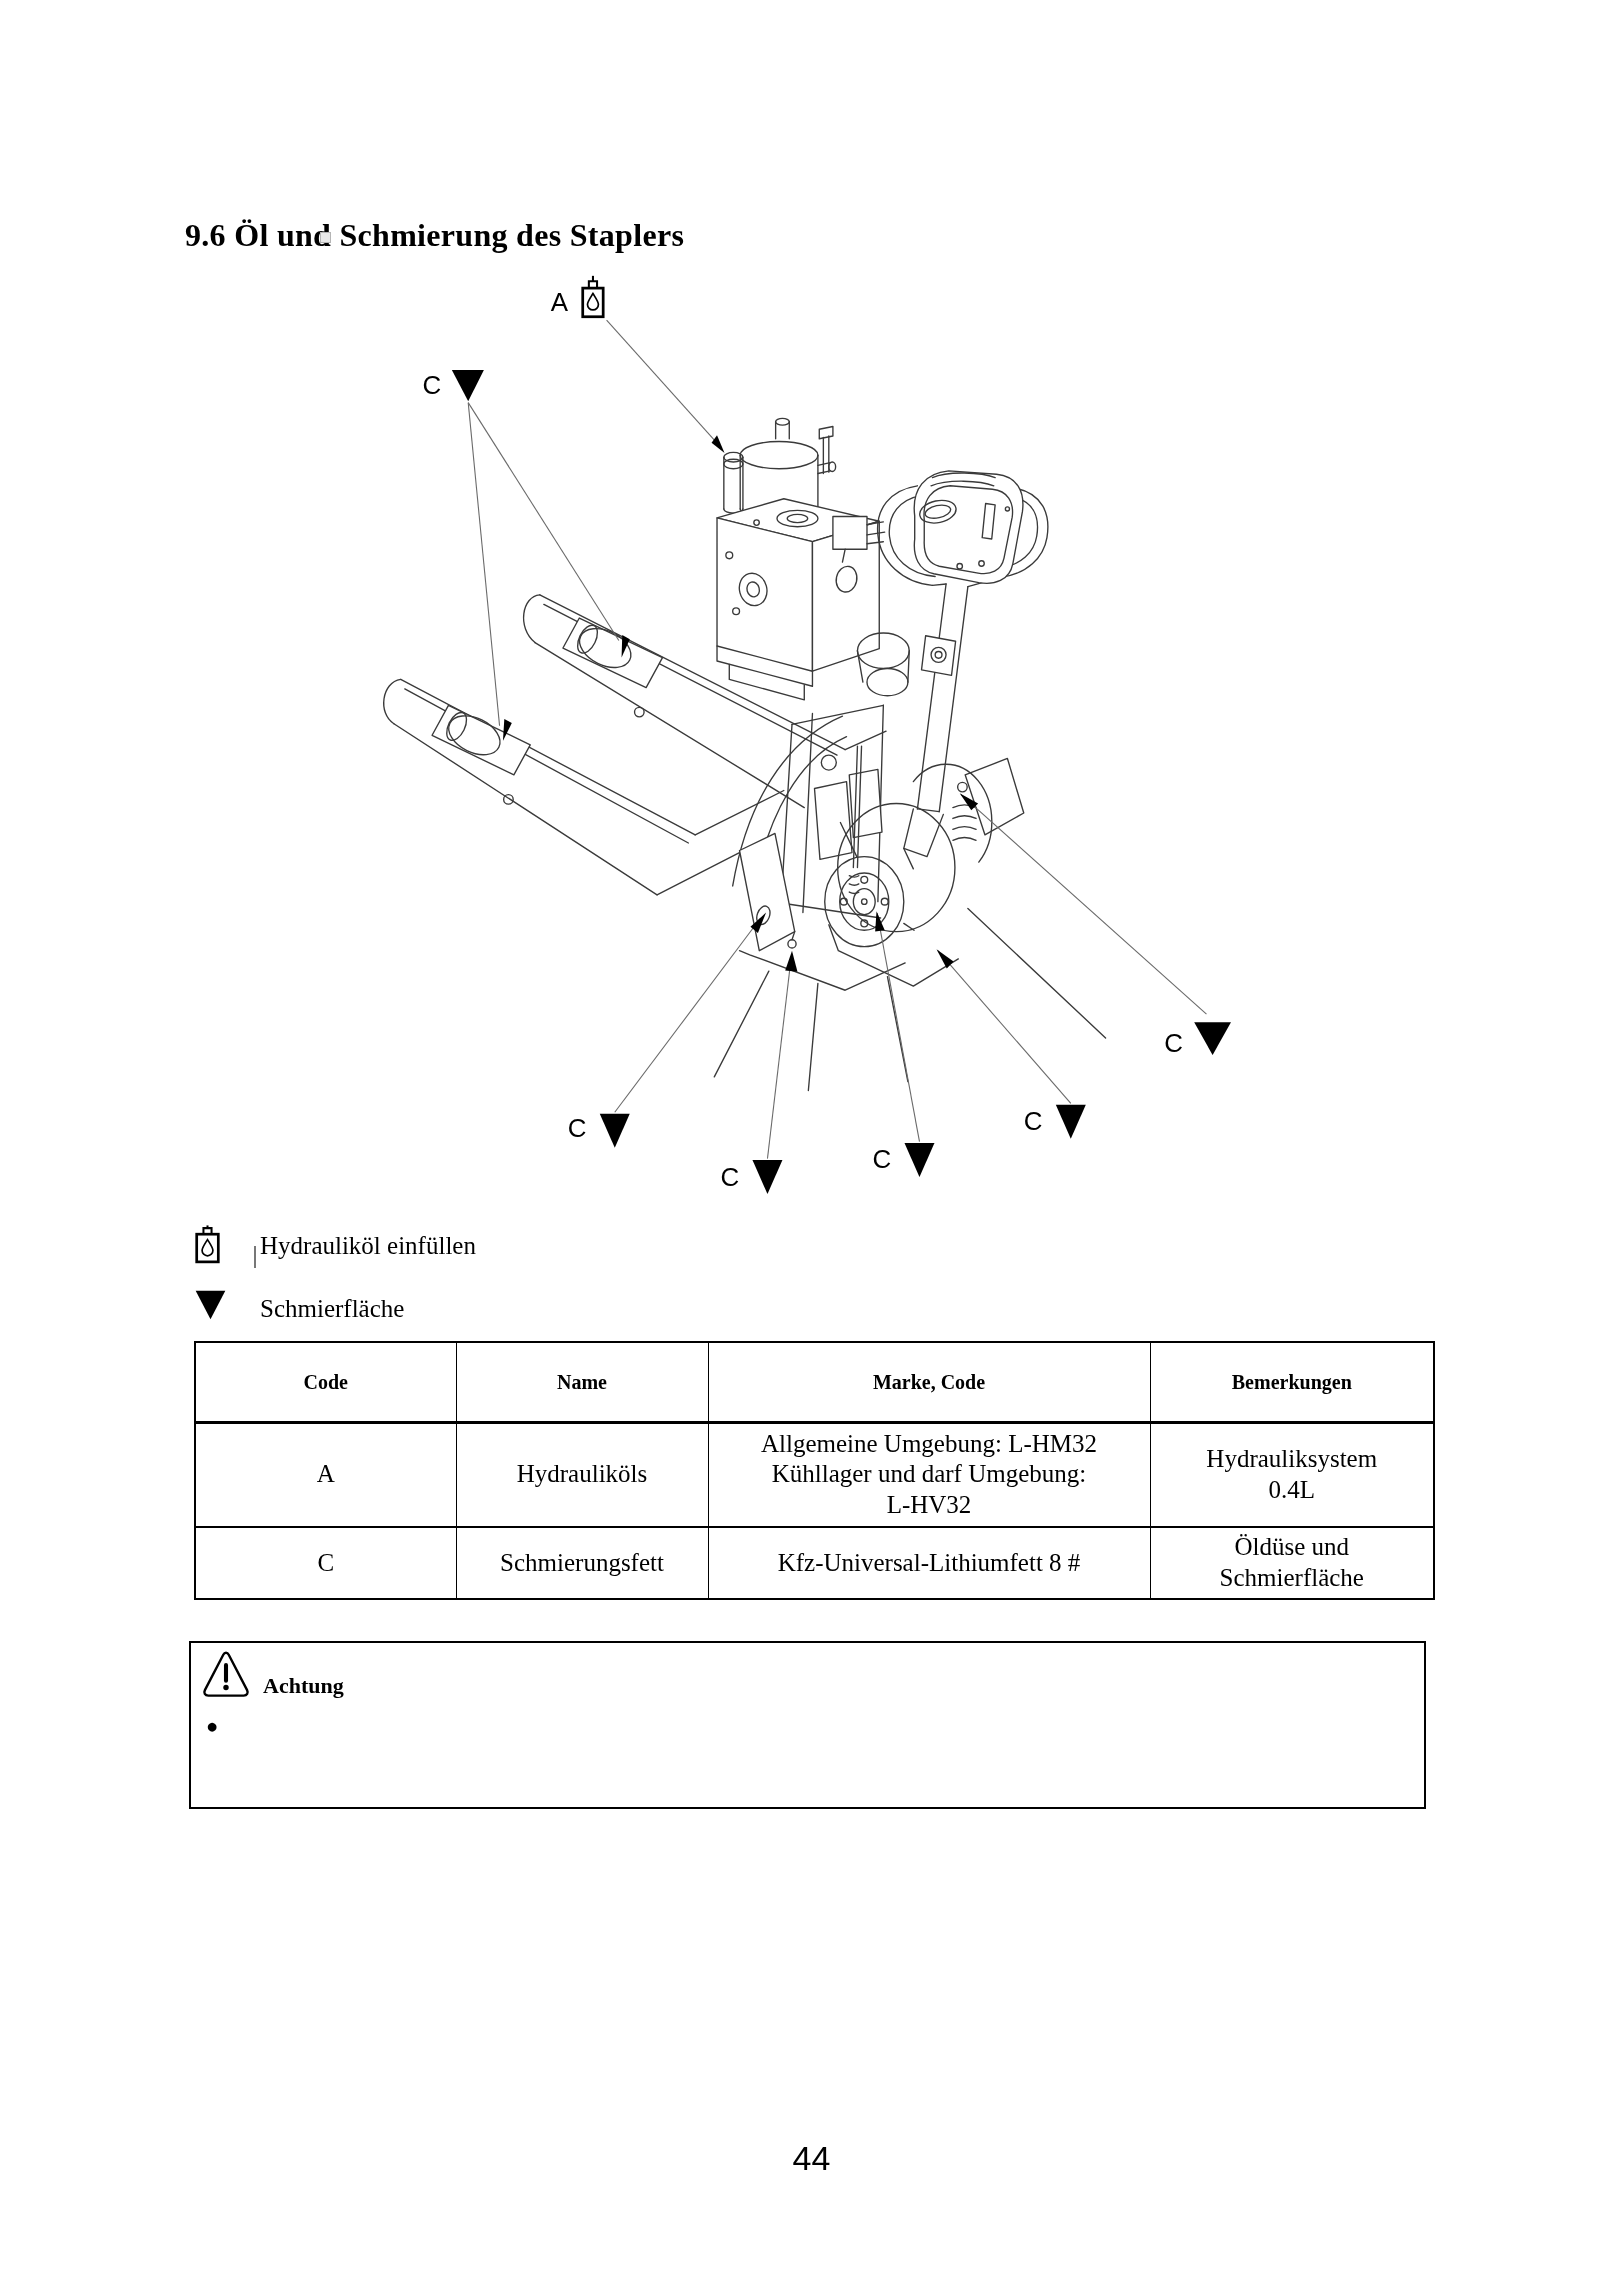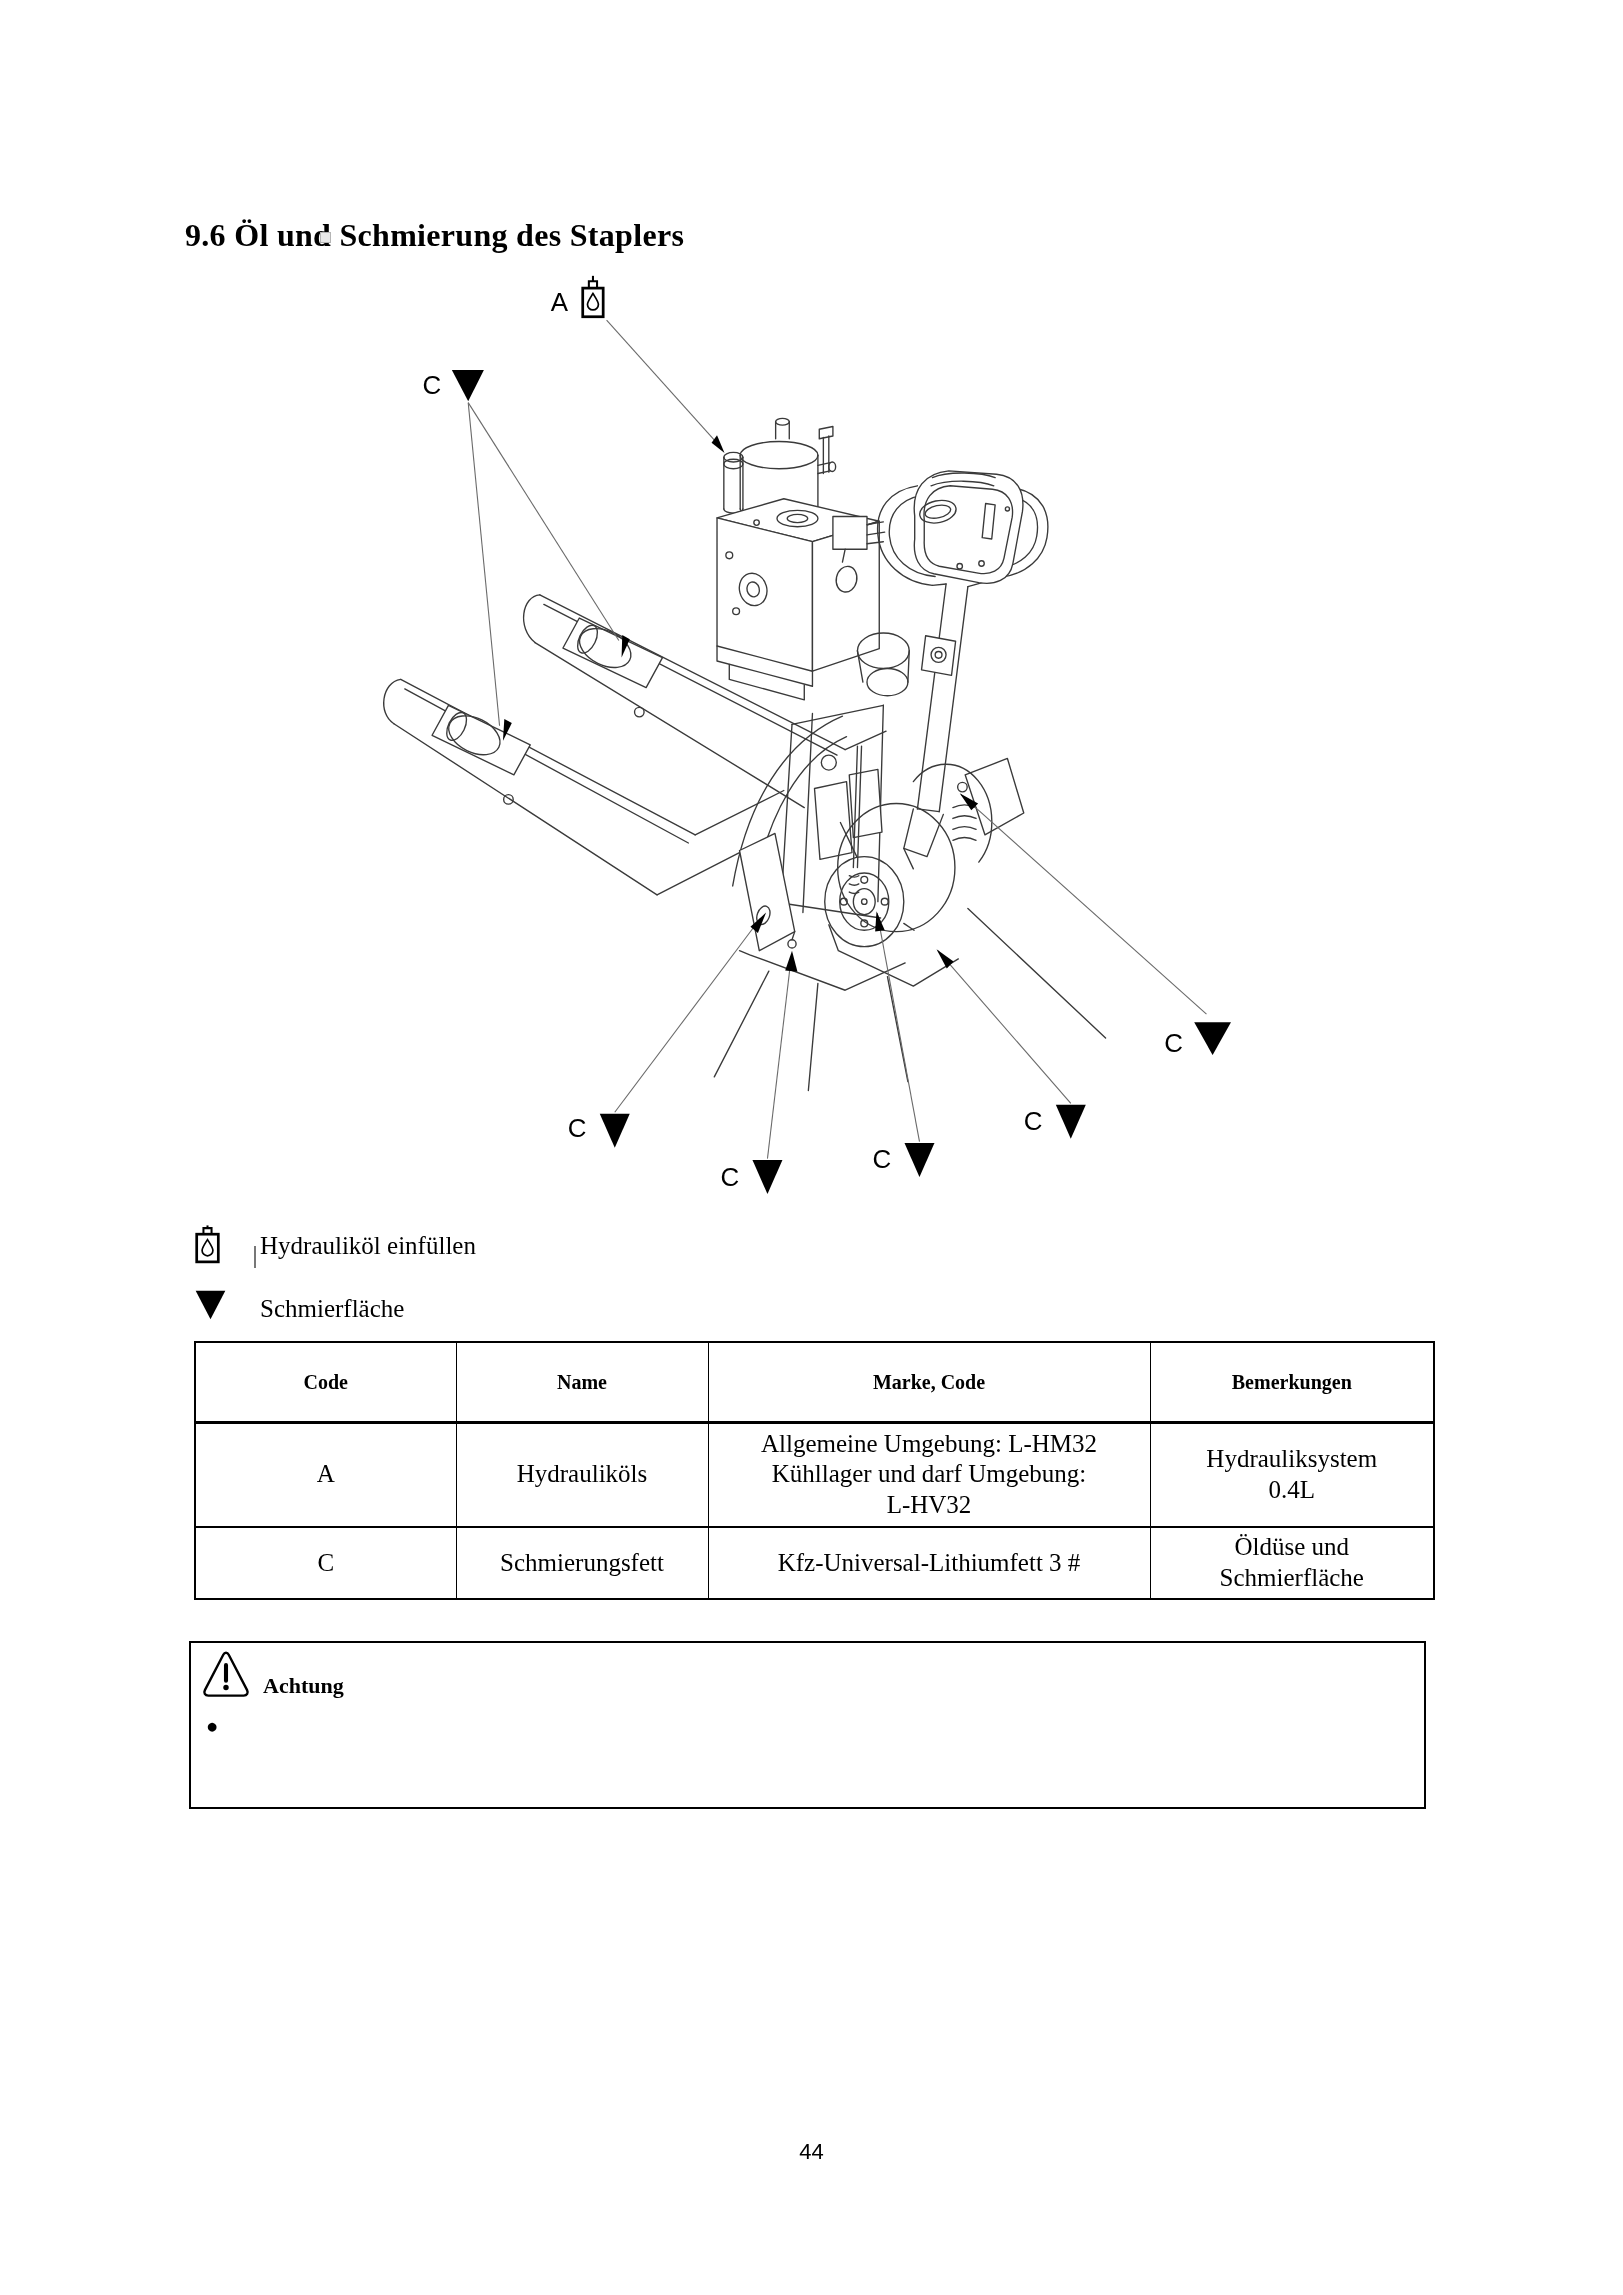--- a/index.html
+++ b/index.html
@@ -69,21 +69,21 @@
     font-family:"Liberation Serif", serif;
   }
   .warn-bullet{left:15px;top:72px;font-size:20.4px;}
   .warn-text{
     left:72px;right:8.2px;top:64px;
     font-size:25px;font-weight:bold;line-height:48px;
     text-align:justify;font-family:"Liberation Serif", serif;
   }
   .pagenum{
     left:0;top:2139px;width:100%;
-    text-align:center;font-size:22px;
+    text-align:center;font-size:34px;
     font-family:"Liberation Sans", sans-serif;
   }
 </style>
 </head>
 <body>
 
 <div class="page">
 
   <div class="abs title">9.6 Öl und Schmierung des Staplers</div>
   <div class="abs artifact-box"></div>
@@ -346,21 +346,21 @@
           <div>L-HV32</div>
         </td>
         <td>
           <div>Hydrauliksystem</div>
           <div>0.4L</div>
         </td>
       </tr>
       <tr class="rowC">
         <td>C</td>
         <td>Schmierungsfett</td>
-        <td>Kfz-Universal-Lithiumfett 3 #</td>
+        <td>Kfz-Universal-Lithiumfett 8 #</td>
         <td>
           <div>Öldüse und</div>
           <div>Schmierfläche</div>
         </td>
       </tr>
     </tbody>
   </table>
 
   <div class="abs warnbox">
     <svg class="abs" style="left:11px;top:6.8px;" width="48" height="49" viewBox="0 0 70 72">

